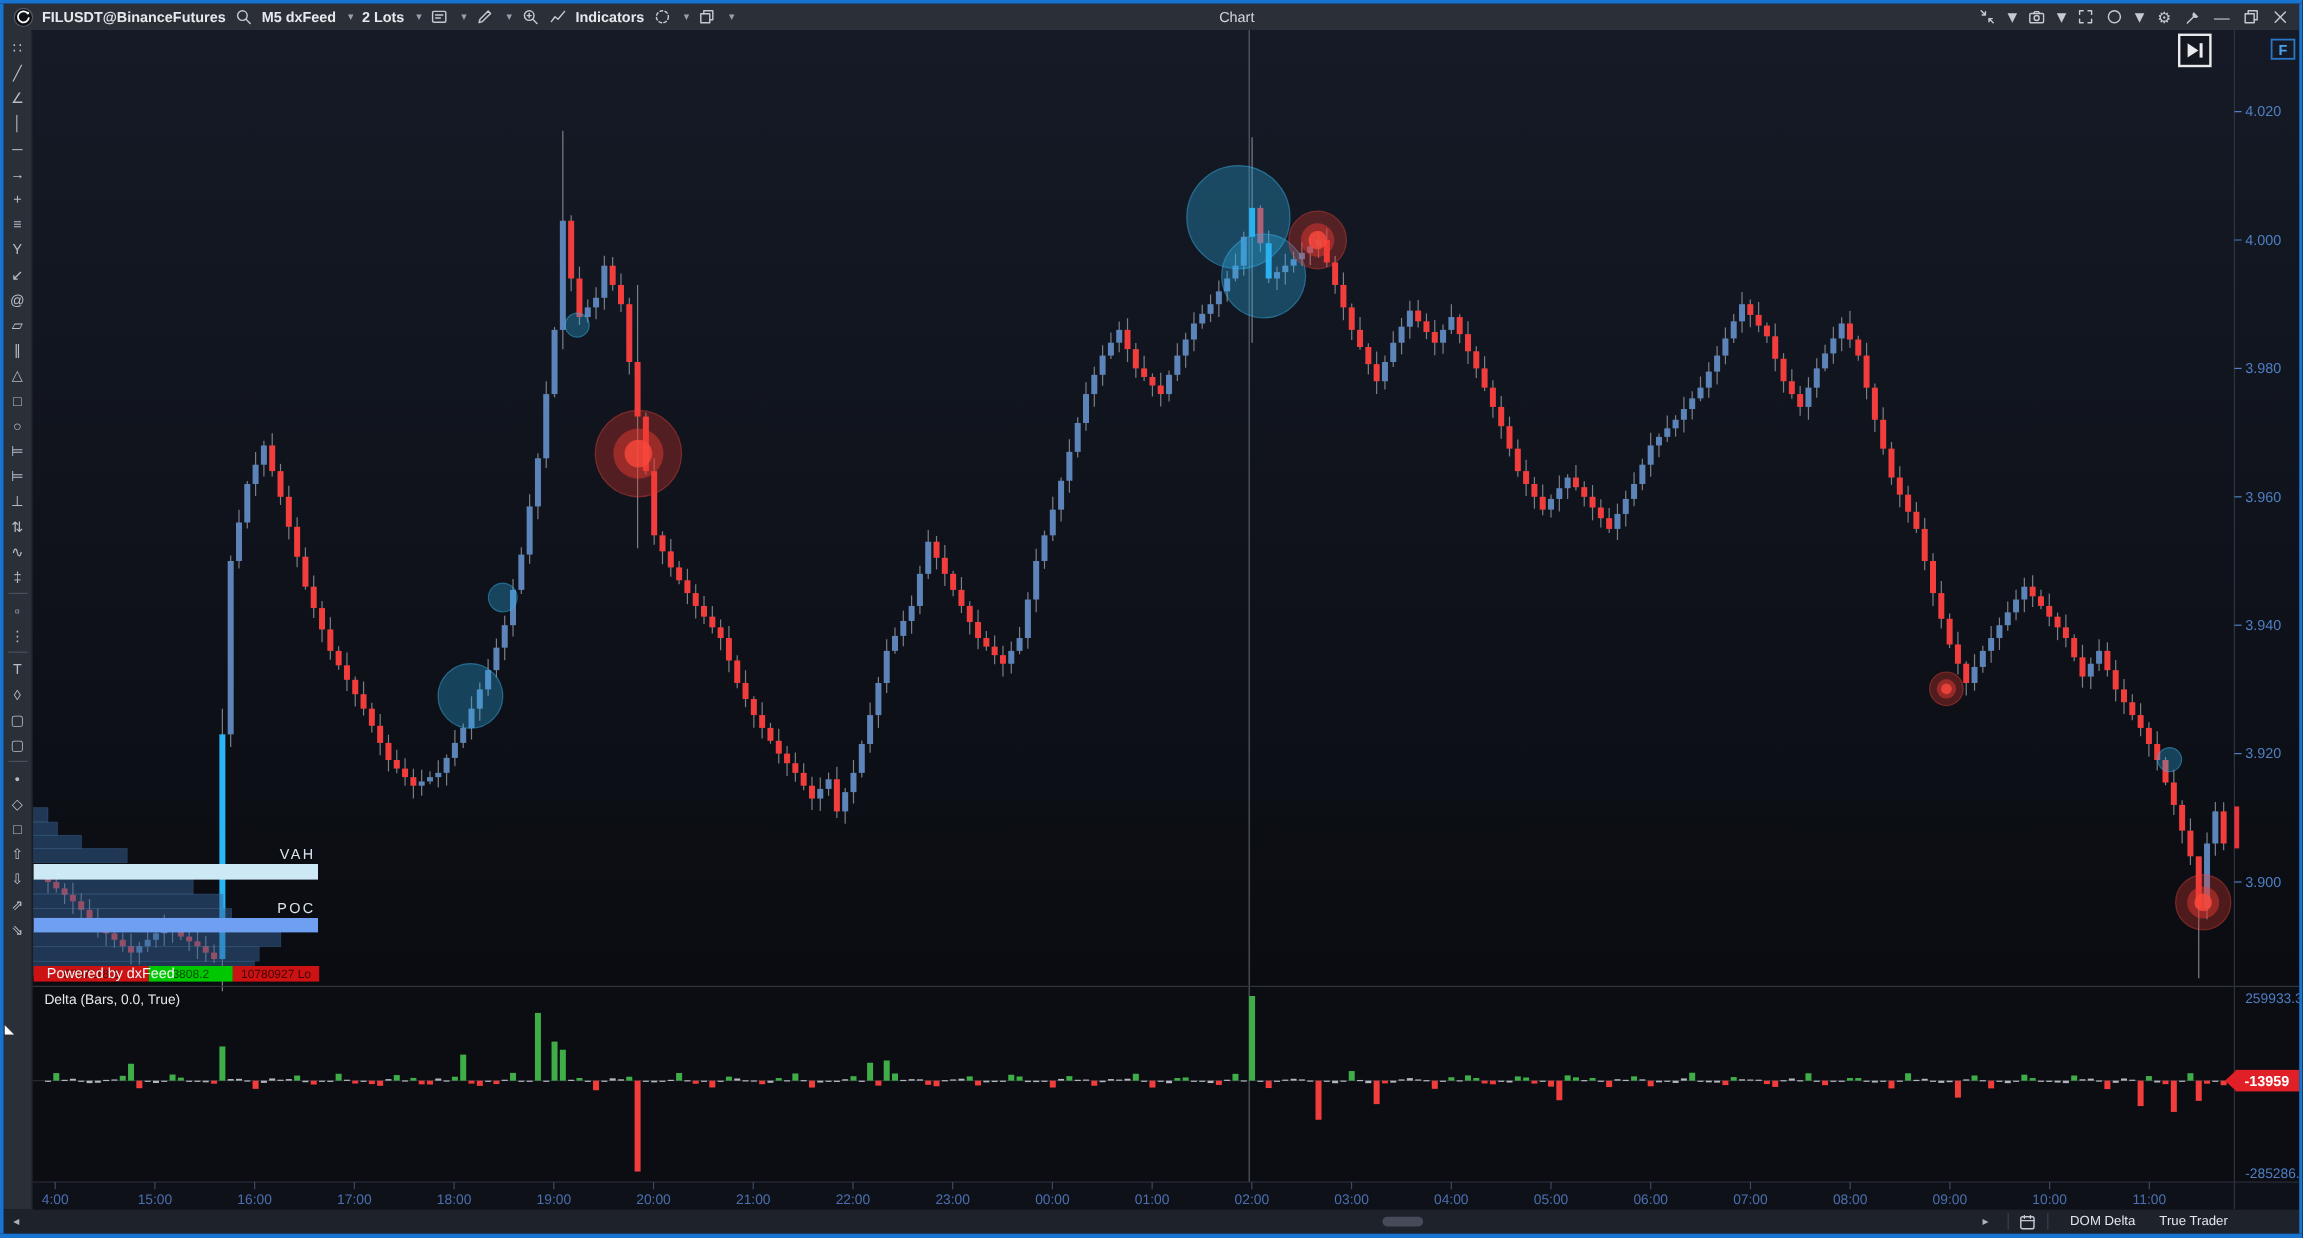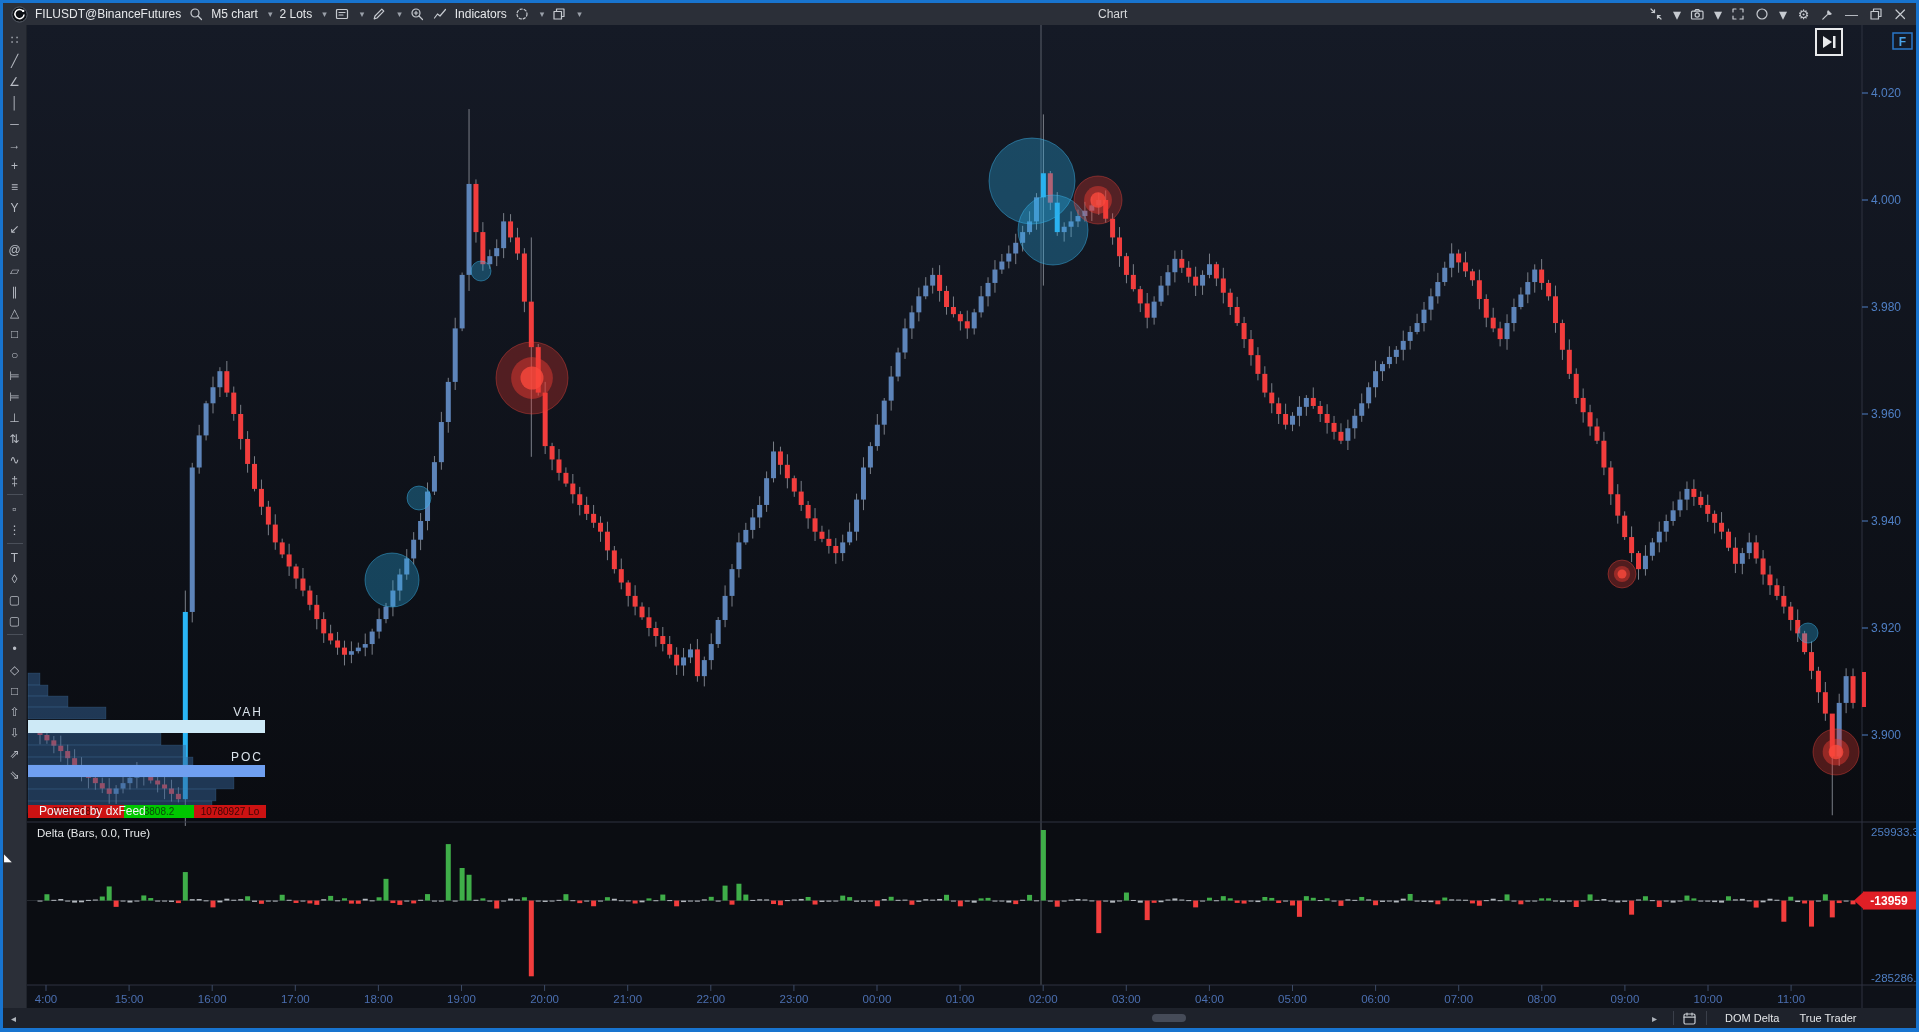--- a/index.html
+++ b/index.html
@@ -7,24 +7,24 @@
   #window{position:relative;width:1919px;height:1032px;background:#0e1118;
     font-family:"Liberation Sans",sans-serif;overflow:hidden;}
   .edge{position:absolute;background:#1874cf;z-index:40;}
   #edge-top{left:0;top:0;width:1919px;height:3px;}
   #edge-left{left:0;top:3px;width:3px;height:1025px;}
   #edge-right{left:1916px;top:3px;width:3px;height:1025px;}
   #edge-bottom{left:0;top:1028px;width:1919px;height:4px;}
   #titlebar{position:absolute;left:3px;top:3px;width:1913px;height:22px;background:#2b2f38;
     display:flex;align-items:center;padding:0 8px;color:#e3e5e8;font-size:12px;z-index:30;}
   #titlebar .tb-item{display:flex;align-items:center;margin-right:7px;white-space:nowrap;}
-  #titlebar .tb-text{color:#e6e8eb;}
+  #titlebar .tb-text{color:#e6e8eb;font-weight:bold;}
   #titlebar .caret{color:#9aa0a9;font-size:9px;margin-left:3px;}
   #titlebar .ticon{display:inline-flex;align-items:center;justify-content:center;width:16px;height:16px;color:#c6cad0;}
-  #window-title{position:absolute;left:1098px;top:3px;height:22px;line-height:22px;
+  #window-title{position:absolute;left:1016px;top:3px;height:22px;line-height:22px;
     color:#d7d9dc;font-size:12px;z-index:31;}
   #titlebar-right{position:absolute;right:12px;top:3px;height:22px;display:flex;align-items:center;
     gap:9px;z-index:32;color:#c6cad0;}
   #titlebar-right .ticon{display:inline-flex;align-items:center;justify-content:center;width:15px;height:16px;font-size:13px;}
   #left-toolbar{position:absolute;left:3px;top:25px;width:24px;height:983px;background:#2b2f38;
     border-right:1px solid #20242c;display:flex;flex-direction:column;align-items:center;
     padding-top:4px;z-index:20;}
   .tool{width:22px;height:21px;display:flex;align-items:center;justify-content:center;
     color:#b8bcc4;font-size:12px;line-height:1;}
   .tool-divider{width:16px;height:1px;background:#4a4f59;margin:3px 0;}
@@ -58,21 +58,21 @@
           <circle cx="12.2" cy="4.9" r="1.2" fill="#ffffff"></circle>
         </svg>
       </span>
       <span class="tb-item tb-text">FILUSDT@BinanceFutures</span>
       <span class="tb-item ticon">
         <svg width="14" height="14" viewBox="0 0 14 14">
           <circle cx="6" cy="6" r="4" stroke="#c6cad0" stroke-width="1.2" fill="none" stroke-linecap="round" stroke-linejoin="round"></circle>
           <path d="M9 9 L12.5 12.5" stroke="#c6cad0" stroke-width="1.2" fill="none" stroke-linecap="round" stroke-linejoin="round"></path>
         </svg>
       </span>
-      <span class="tb-item tb-text">M5 chart</span>
+      <span class="tb-item tb-text">M5 dxFeed</span>
       <span class="tb-item caret">▾</span>
       <span class="tb-item tb-text">2 Lots</span>
       <span class="tb-item caret">▾</span>
       <span class="tb-item ticon">
         <svg width="14" height="14" viewBox="0 0 14 14">
           <rect x="1.5" y="2.5" width="11" height="9" rx="1" stroke="#c6cad0" stroke-width="1.2" fill="none" stroke-linecap="round" stroke-linejoin="round"></rect>
           <path d="M4 5.5 H10 M4 8 H8" stroke="#c6cad0" stroke-width="1.2" fill="none" stroke-linecap="round" stroke-linejoin="round"></path>
         </svg>
       </span>
       <span class="tb-item caret">▾</span>

